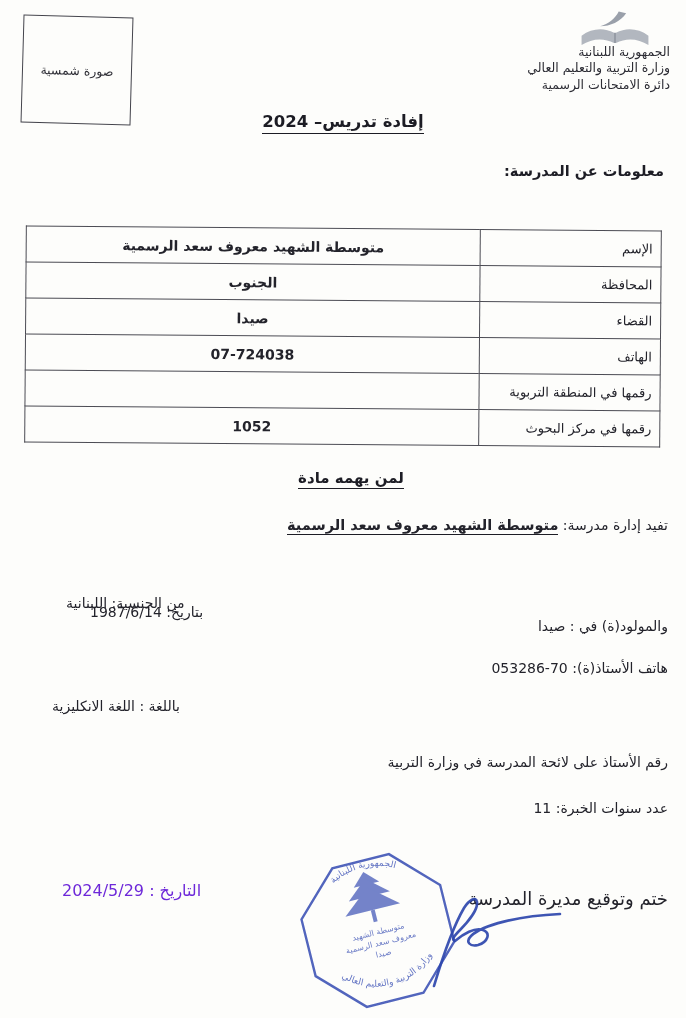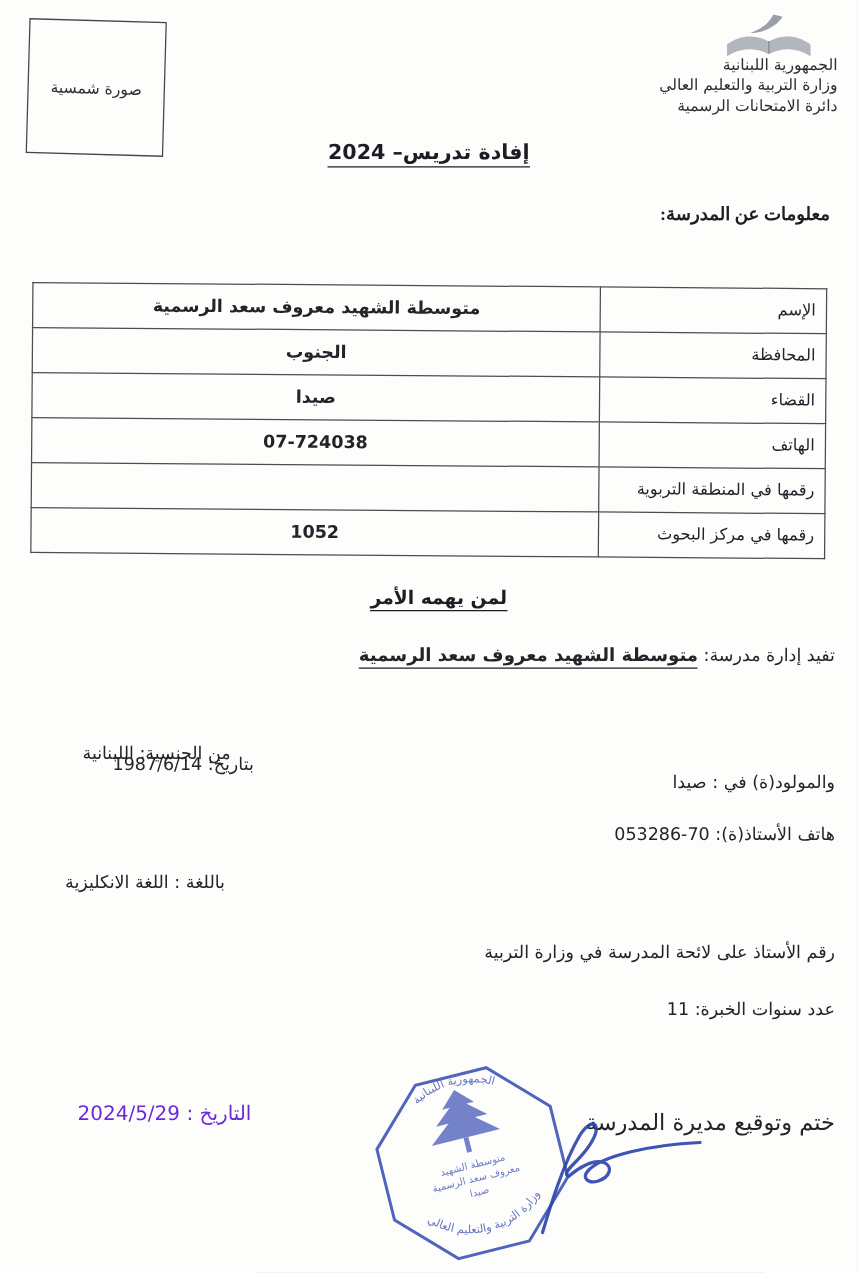--- a/index.html
+++ b/index.html
@@ -23,21 +23,21 @@
     font-size:12.5px; line-height:1.3; color:#2c2c34;
   }
   
   .title-row{ position:absolute; top:112px; left:0; width:100%; text-align:center; }
   .doc-title{
     display:inline-block; font-size:16.5px; font-weight:bold; color:#1c1c24;
     border-bottom:1.6px solid #1c1c24; padding-bottom:2px;
   }
   .section1-heading{
     position:absolute; top:163px; right:22px;
-    font-size:14.5px; font-weight:bold; color:#1d1d25;font-family:Liberation Serif, serif;
+    font-size:14.5px; font-weight:bold; color:#1d1d25;
   }
   
   .school-table{
     position:absolute; top:228px; left:25px; width:636px;
     border-collapse:collapse; transform:rotate(0.45deg);
     font-size:13.5px; color:#23232b; table-layout:fixed;
   }
   .school-table td{ border:1px solid #4c4c54; height:36px; padding:2px 8px; }
   .school-table td.lbl{ width:181px; text-align:right; white-space:nowrap; font-size:13px; }
   .school-table td.val{ text-align:center; font-weight:bold; font-size:14px; }
@@ -119,21 +119,21 @@
         <td class="val"></td>
       </tr>
       <tr>
         <td class="lbl">رقمها في مركز البحوث</td>
         <td class="val">1052</td>
       </tr>
     </tbody>
   </table>
 
   <div class="section2-row">
-    <span class="section2-heading">لمن يهمه الأمر</span>
+    <span class="section2-heading">لمن يهمه مادة</span>
   </div>
 
   <div class="bline certify">
     <span>تفيد إدارة مدرسة: </span><span class="school-name">متوسطة الشهيد معروف سعد الرسمية</span>
   </div>
 
   <div class="lline nationality">من الجنسية: اللبنانية</div>
 
   <div class="bline born">والمولود(ة) في : صيدا</div>
   <div class="lline birthdate">بتاريخ: 1987/6/14</div>

